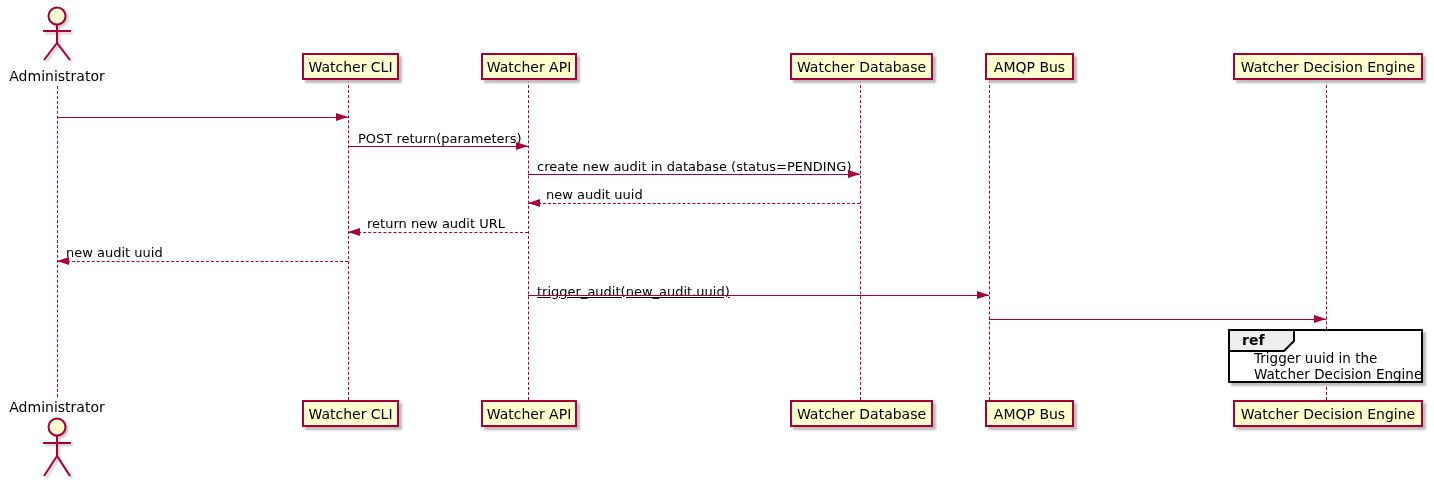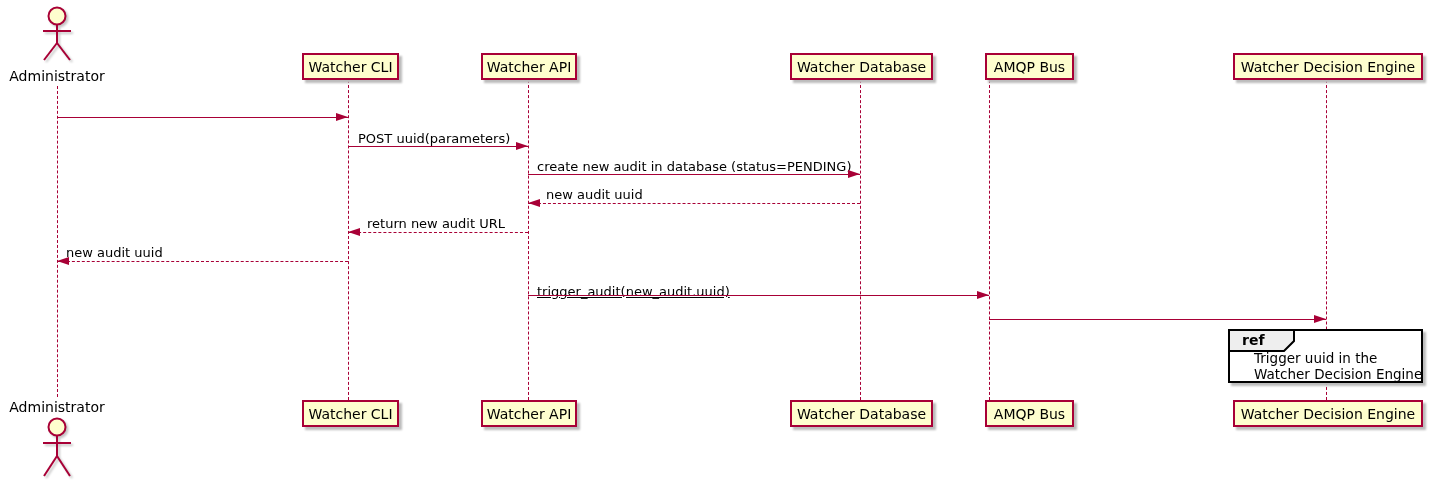--- a/index.html
+++ b/index.html
@@ -111,21 +111,21 @@
   <div class="participant row-top" id="p-amqp-top">
       <span>AMQP Bus</span>
     </div>
   <div class="participant row-top" id="p-wde-top">
       <span>Watcher Decision Engine</span>
     </div>
 
   <div class="msg-line solid" id="m1-line"></div>
   <div class="arrow right" id="m1-head"></div>
 
-  <div class="msg-label" id="m2-label">POST uuid(parameters)</div>
+  <div class="msg-label" id="m2-label">POST return(parameters)</div>
   <div class="msg-line solid" id="m2-line"></div>
   <div class="arrow right" id="m2-head"></div>
 
   <div class="msg-label" id="m3-label">create new audit in database (status=PENDING)</div>
   <div class="msg-line solid" id="m3-line"></div>
   <div class="arrow right" id="m3-head"></div>
 
   <div class="msg-label" id="m4-label">new audit uuid</div>
   <div class="msg-line dashed" id="m4-line"></div>
   <div class="arrow left" id="m4-head"></div>

